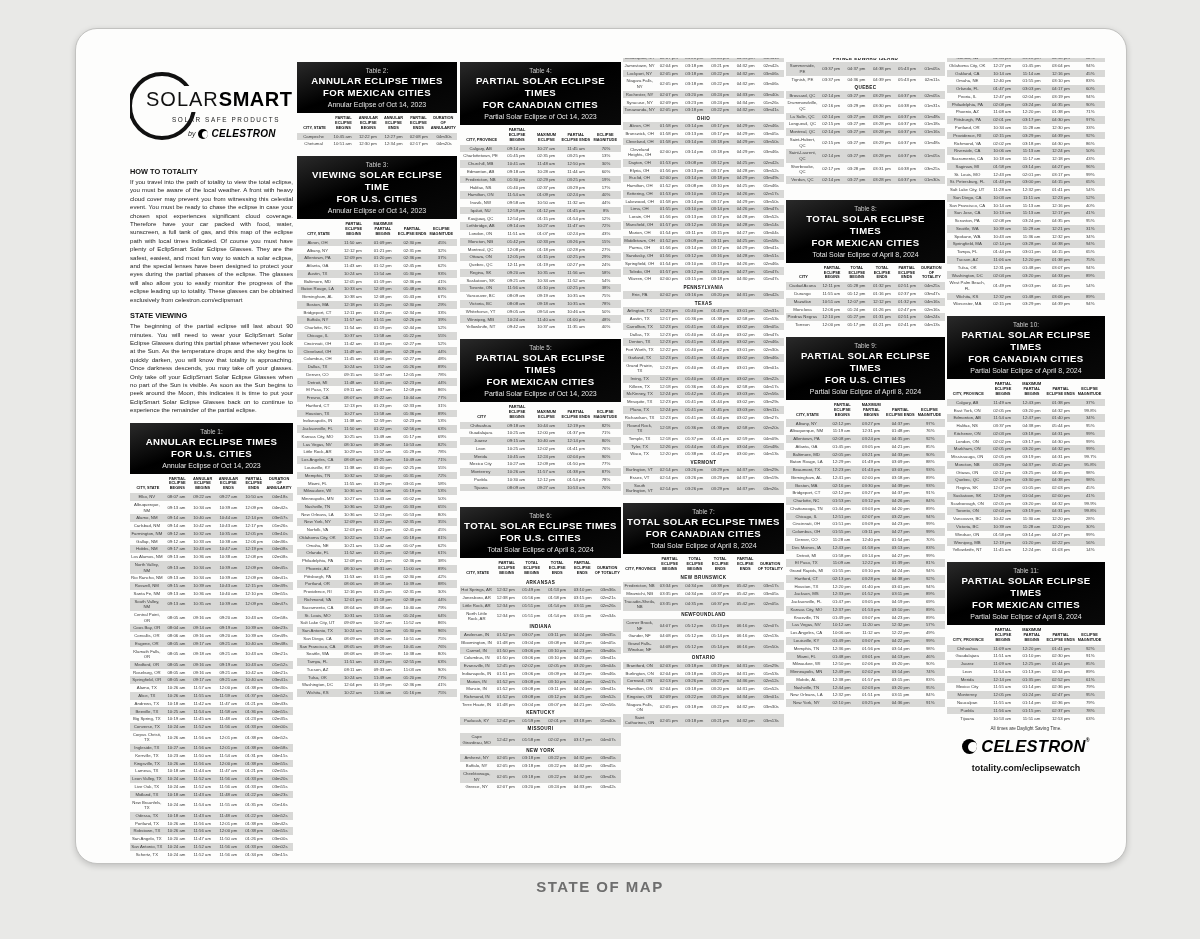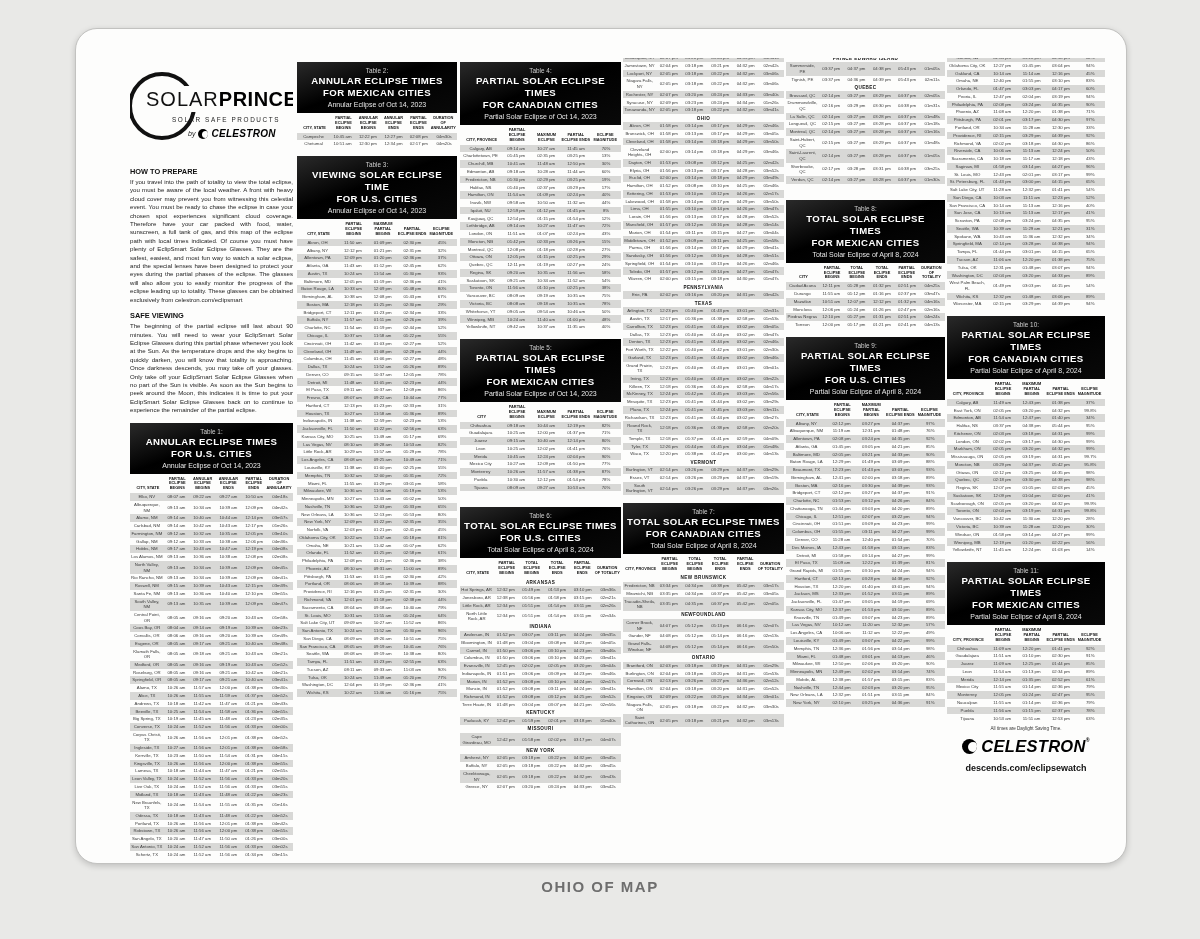--- a/index.html
+++ b/index.html
@@ -50,31 +50,31 @@
   .back-label{position:absolute;left:0;top:878px;width:100%;text-align:center;font-size:15px;font-weight:bold;color:#6e6e6e;letter-spacing:1.5px;}
 </style>
 </head>
 <body>
 
 <div class="card"></div>
 
 <div class="col" id="col1">
   <div class="brand">
     <div class="brand-circle"></div>
-    <div class="brand-text"><span class="brand-light">SOLAR</span><span class="brand-bold">PRINCE</span><span class="brand-tm">™</span></div>
+    <div class="brand-text"><span class="brand-light">SOLAR</span><span class="brand-bold">SMART</span><span class="brand-tm">™</span></div>
     <div class="brand-sub">SOLAR SAFE PRODUCTS</div>
     <div class="brand-by">
       <span>by</span>
       <span class="cel-ball"></span>
       <span class="cel-word">CELESTRON</span>
     </div>
   </div>
-  <div class="sec-title">HOW TO PREPARE</div>
+  <div class="sec-title">HOW TO TOTALITY</div>
   <div class="sec-body">If you travel into the path of totality to view the total eclipse, you must be aware of the local weather. A front with heavy cloud cover may prevent you from witnessing this celestial event. You must be ready to chase the eclipse in case your chosen spot experiences significant cloud coverage. Therefore have your car packed with food, water, sunscreen, a full tank of gas, and this map of the eclipse path with local times indicated. Of course you must have plenty of EclipSmart Solar Eclipse Glasses. They are the safest, easiest, and most fun way to watch a solar eclipse, and the special lenses have been designed to protect your eyes during the partial phases of the eclipse. The glasses will also allow you to easily monitor the progress of the eclipse leading up to totality. These glasses can be obtained exclusively from celestron.com/eclipsmart</div>
-  <div class="sec-title">SAFE VIEWING</div>
+  <div class="sec-title">STATE VIEWING</div>
   <div class="sec-body">The beginning of the partial eclipse will last about 90 minutes. You will need to wear your EclipSmart Solar Eclipse Glasses during this partial phase whenever you look at the Sun. As the temperature drops and the sky begins to quickly darken, you will know that totality is approaching. Once darkness descends, you may take off your glasses. Only take off your EclipSmart Solar Eclipse Glasses when no part of the Sun is visible. As soon as the Sun begins to peek around the Moon, this indicates it is time to put your EclipSmart Solar Eclipse Glasses back on to continue to experience the remainder of the partial eclipse.</div>
   <div>
       <div class="t-title">
         <div class="t-label">Table 1:</div>
         <div class="t-line">ANNULAR ECLIPSE TIMES</div>
         <div class="t-line">FOR U.S. CITIES</div>
         <div class="t-sub">Annular Eclipse of Oct 14, 2023</div>
       </div>
       <div class="t-cols">
         <span class="t-col-h" style="width: 21%;">CITY, STATE</span>
@@ -2755,16 +2755,16 @@
         <span class="t-cell" style="width: 18.5%;">11:51 am</span>
         <span class="t-cell" style="width: 18.5%;">12:53 pm</span>
         <span class="t-cell" style="width: 18.5%;">63%</span>
       </div>
     </div>
   <div class="footnote">All times are Daylight Saving Time.</div>
   <div class="foot-logo">
     <span class="cel-ball-lg"></span>
     <span class="cel-word-lg"><span>CELESTRON</span><span class="cel-reg">®</span></span>
   </div>
-  <div class="foot-url">descends.com/eclipsewatch</div>
+  <div class="foot-url">totality.com/eclipsewatch</div>
 </div>
 
-<div class="back-label">OHIO OF MAP</div>
+<div class="back-label">STATE OF MAP</div>
 
 </body></html>

